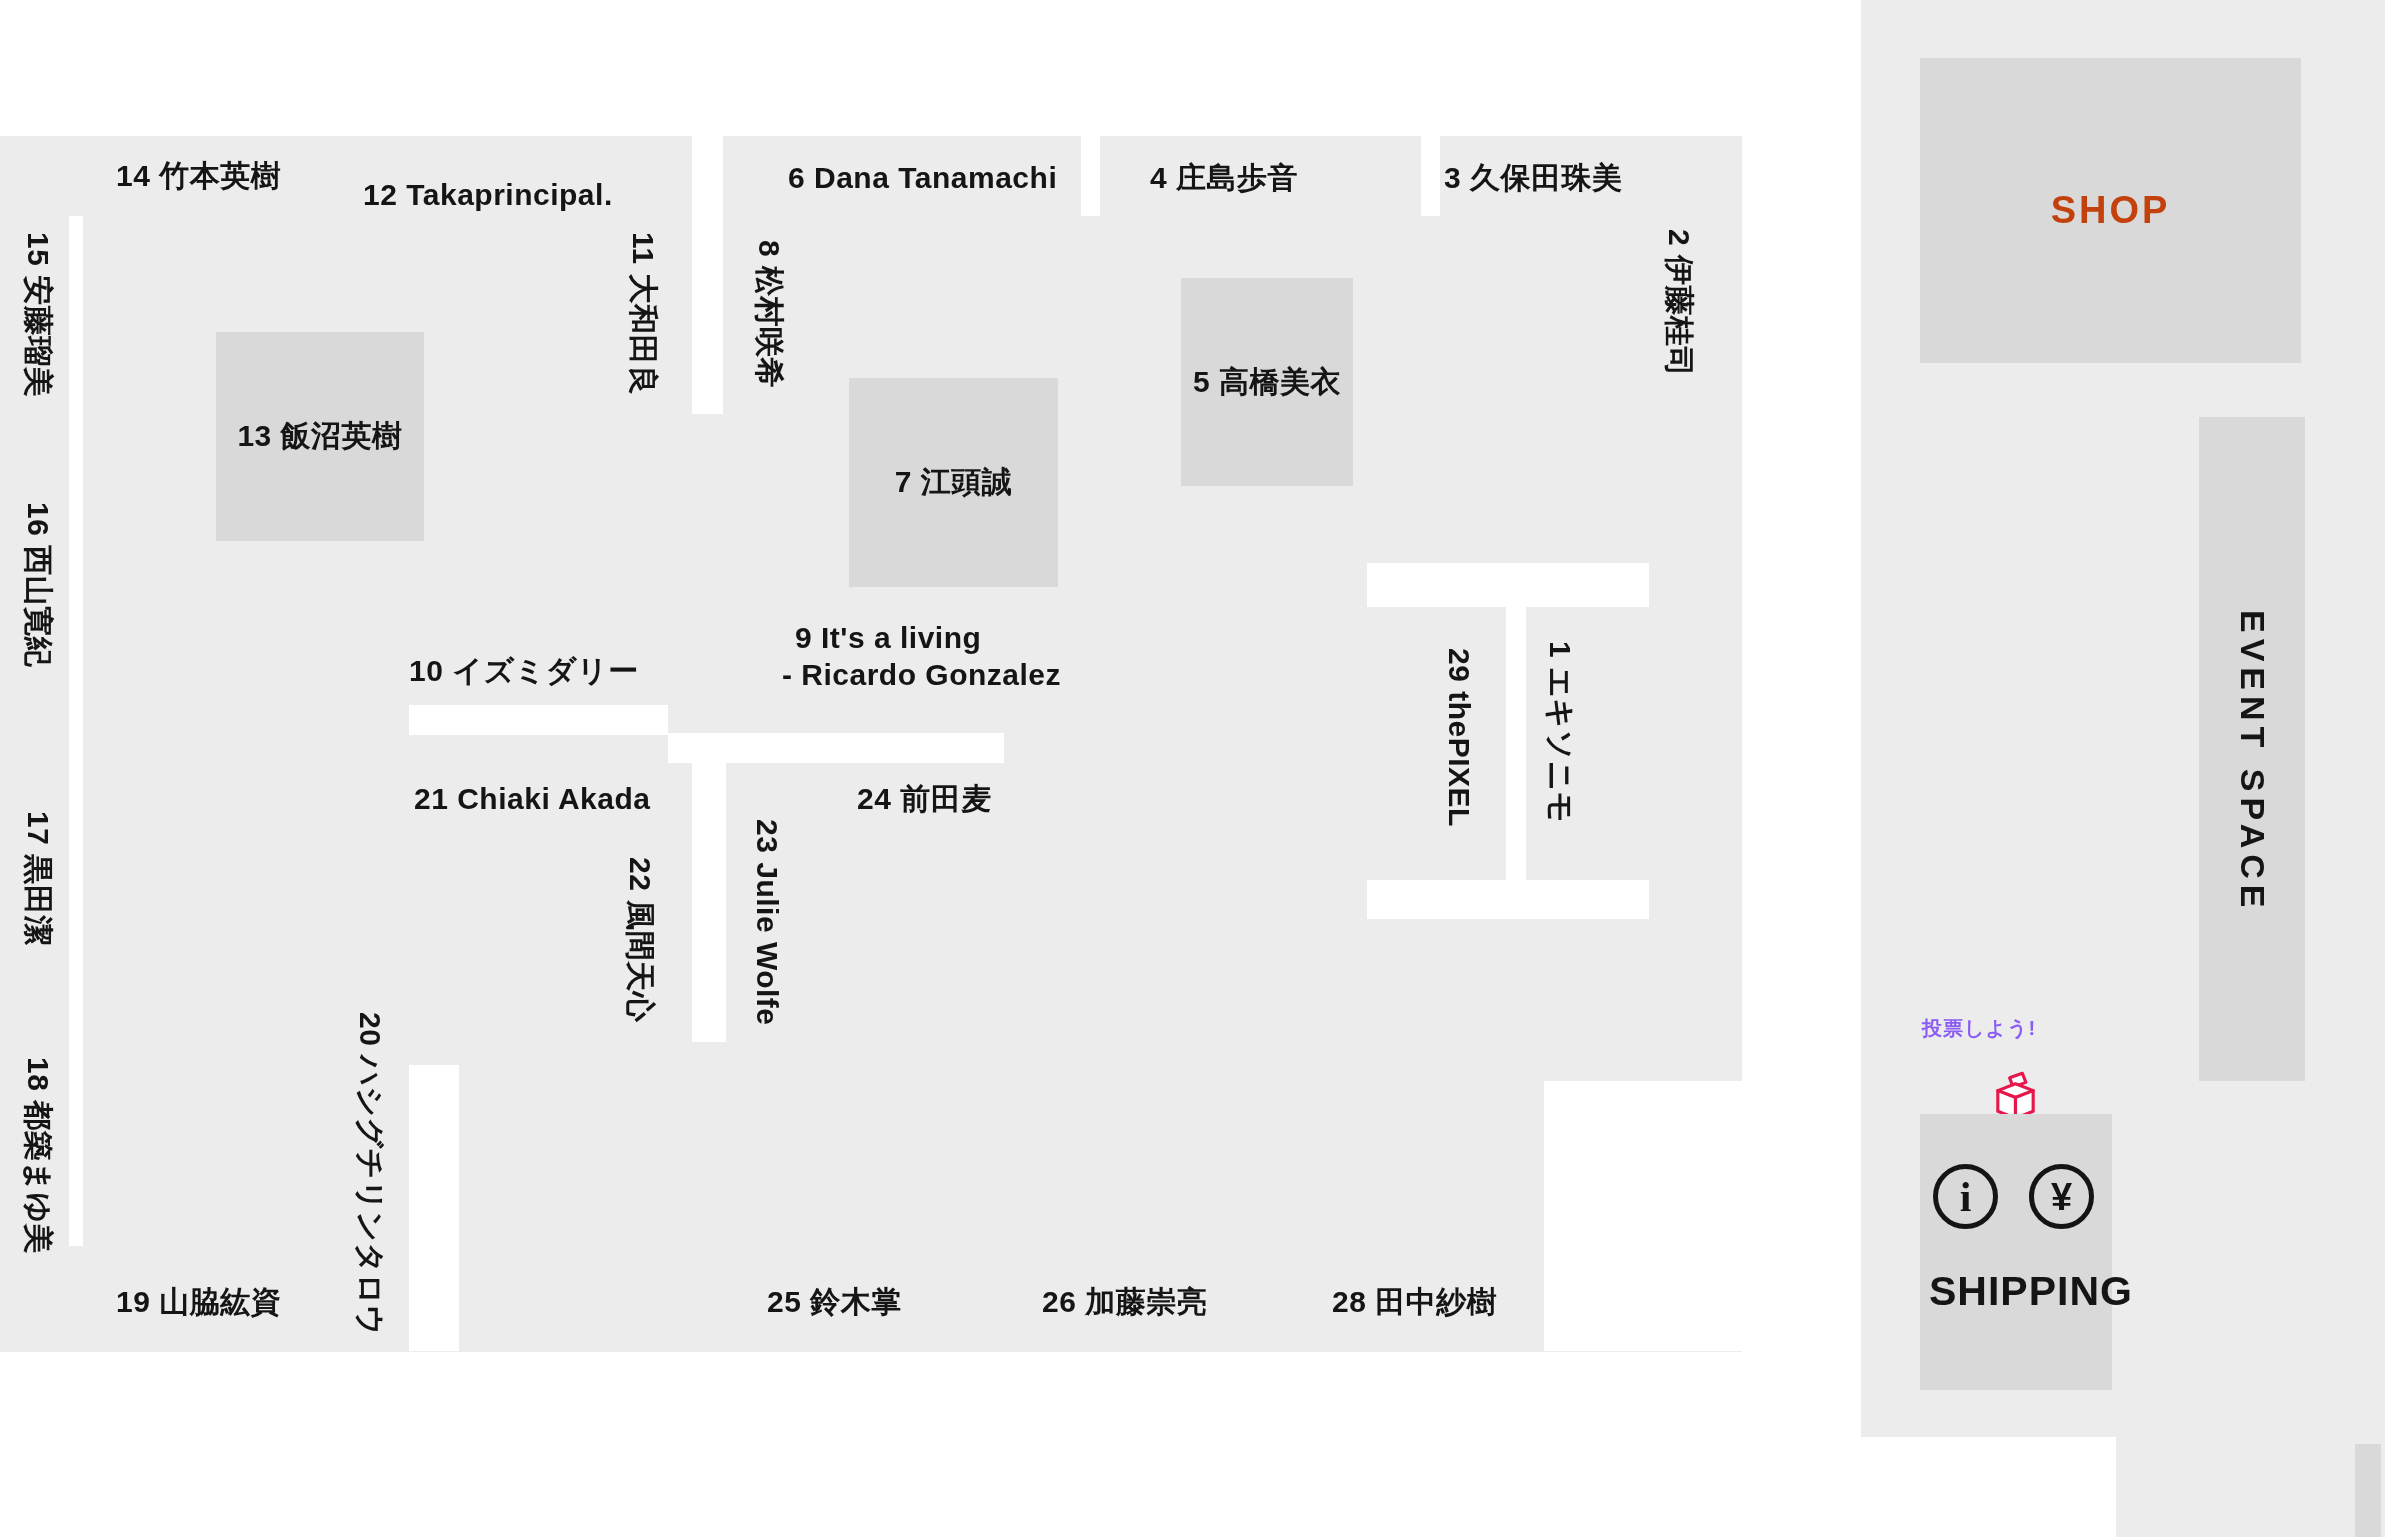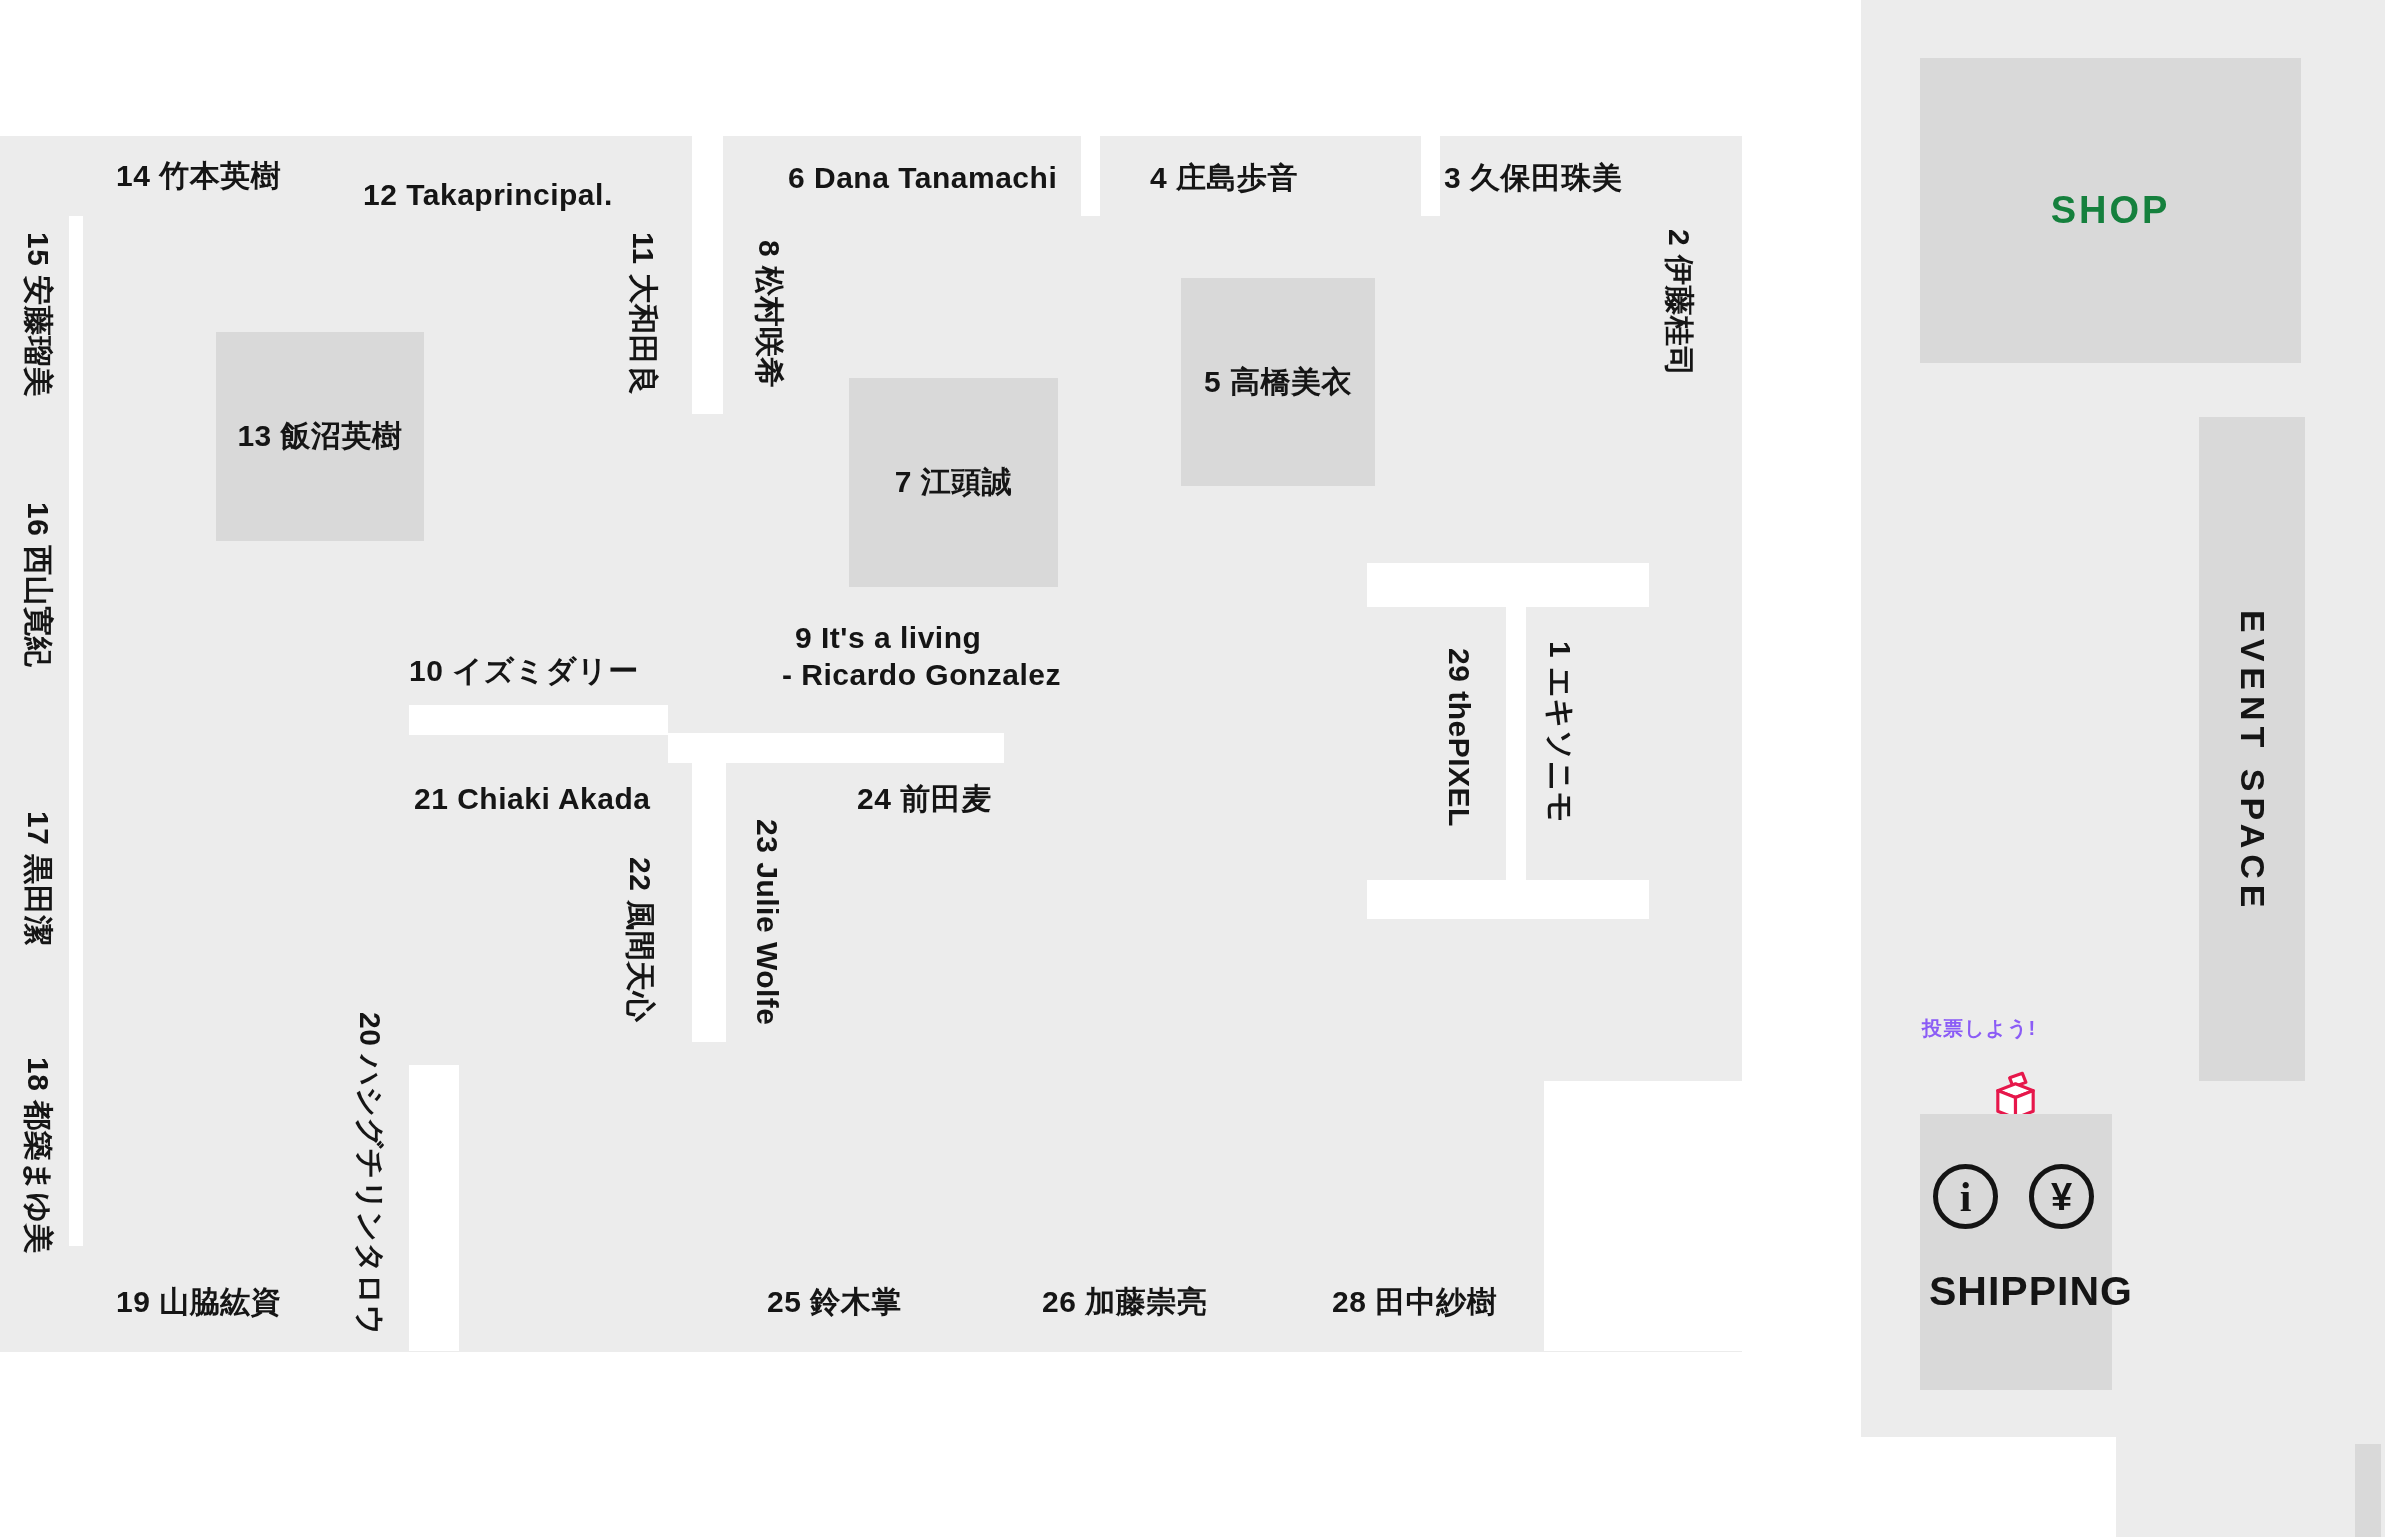--- a/index.html
+++ b/index.html
@@ -10,21 +10,21 @@
   .floor { position:absolute; background:#ececec; }
   .aisle { position:absolute; background:#ffffff; }
   .booth { position:absolute; background:#d9d9d9; display:flex; align-items:center; justify-content:center; }
 
   .lbl { position:absolute; font-size:30px; font-weight:bold; color:#151515;
          white-space:nowrap; letter-spacing:0.5px; line-height:36px; }
   .lbl-in { font-size:30px; font-weight:bold; color:#151515; white-space:nowrap; letter-spacing:0.5px; }
   .vlbl { transform:rotate(90deg); transform-origin:0 0; }
   .sub { font-size:30px; line-height:28px; }
 
-  .zone-lbl { font-size:38px; font-weight:bold; letter-spacing:3px; color:#15803d; }
+  .zone-lbl { font-size:38px; font-weight:bold; letter-spacing:3px; color:#c2410c; }
   .event-lbl { font-size:34px; letter-spacing:6px; }
   .ship-lbl { font-size:41px; letter-spacing:1px; }
   .vote { color:#8b5cf6; font-size:20px; letter-spacing:1px; }
 
   .circle-icon { position:absolute; width:65px; height:65px; border:5px solid #141414;
                  border-radius:50%; display:flex; align-items:center; justify-content:center;
                  font-weight:bold; color:#141414; background:transparent; }
   .info-glyph { font-family:"Liberation Serif","DejaVu Serif",serif; font-size:42px; font-weight:bold; line-height:1; }
   .yen-glyph  { font-size:38px; font-weight:bold; line-height:1; }
 
@@ -51,21 +51,21 @@
   <div class="aisle" style="left:1367px;top:880px;  width:282px; height:39px;"></div>
   <div class="aisle" style="left:1506px;top:607px;  width:20px;  height:273px;"></div>
   <div class="aisle" style="left:1544px;top:1081px; width:198px; height:270px;"></div>
 
   <div class="booth" style="left:216px; top:332px; width:208px; height:209px;">
     <span class="lbl-in">13 飯沼英樹</span>
   </div>
   <div class="booth" style="left:849px; top:378px; width:209px; height:209px;">
     <span class="lbl-in">7 江頭誠</span>
   </div>
-  <div class="booth" style="left:1181px;top:278px; width:194px; height:208px;">
+  <div class="booth" style="left:1181px;top:278px; width:172px; height:208px;">
     <span class="lbl-in">5 高橋美衣</span>
   </div>
 
   <div class="lbl" style="left:116px; top:158px;">14 竹本英樹</div>
   <div class="lbl" style="left:363px; top:170px;margin-top:7px;">12 Takaprincipal.</div>
   <div class="lbl" style="left:788px; top:160px;">6 Dana Tanamachi</div>
   <div class="lbl" style="left:1150px;top:160px;">4 庄島歩音</div>
   <div class="lbl" style="left:1444px;top:160px;">3 久保田珠美</div>
   <div class="lbl" style="left:409px; top:653px;">10 イズミダリー</div>
   <div class="lbl" style="left:795px; top:620px;">9 It's a living</div>

